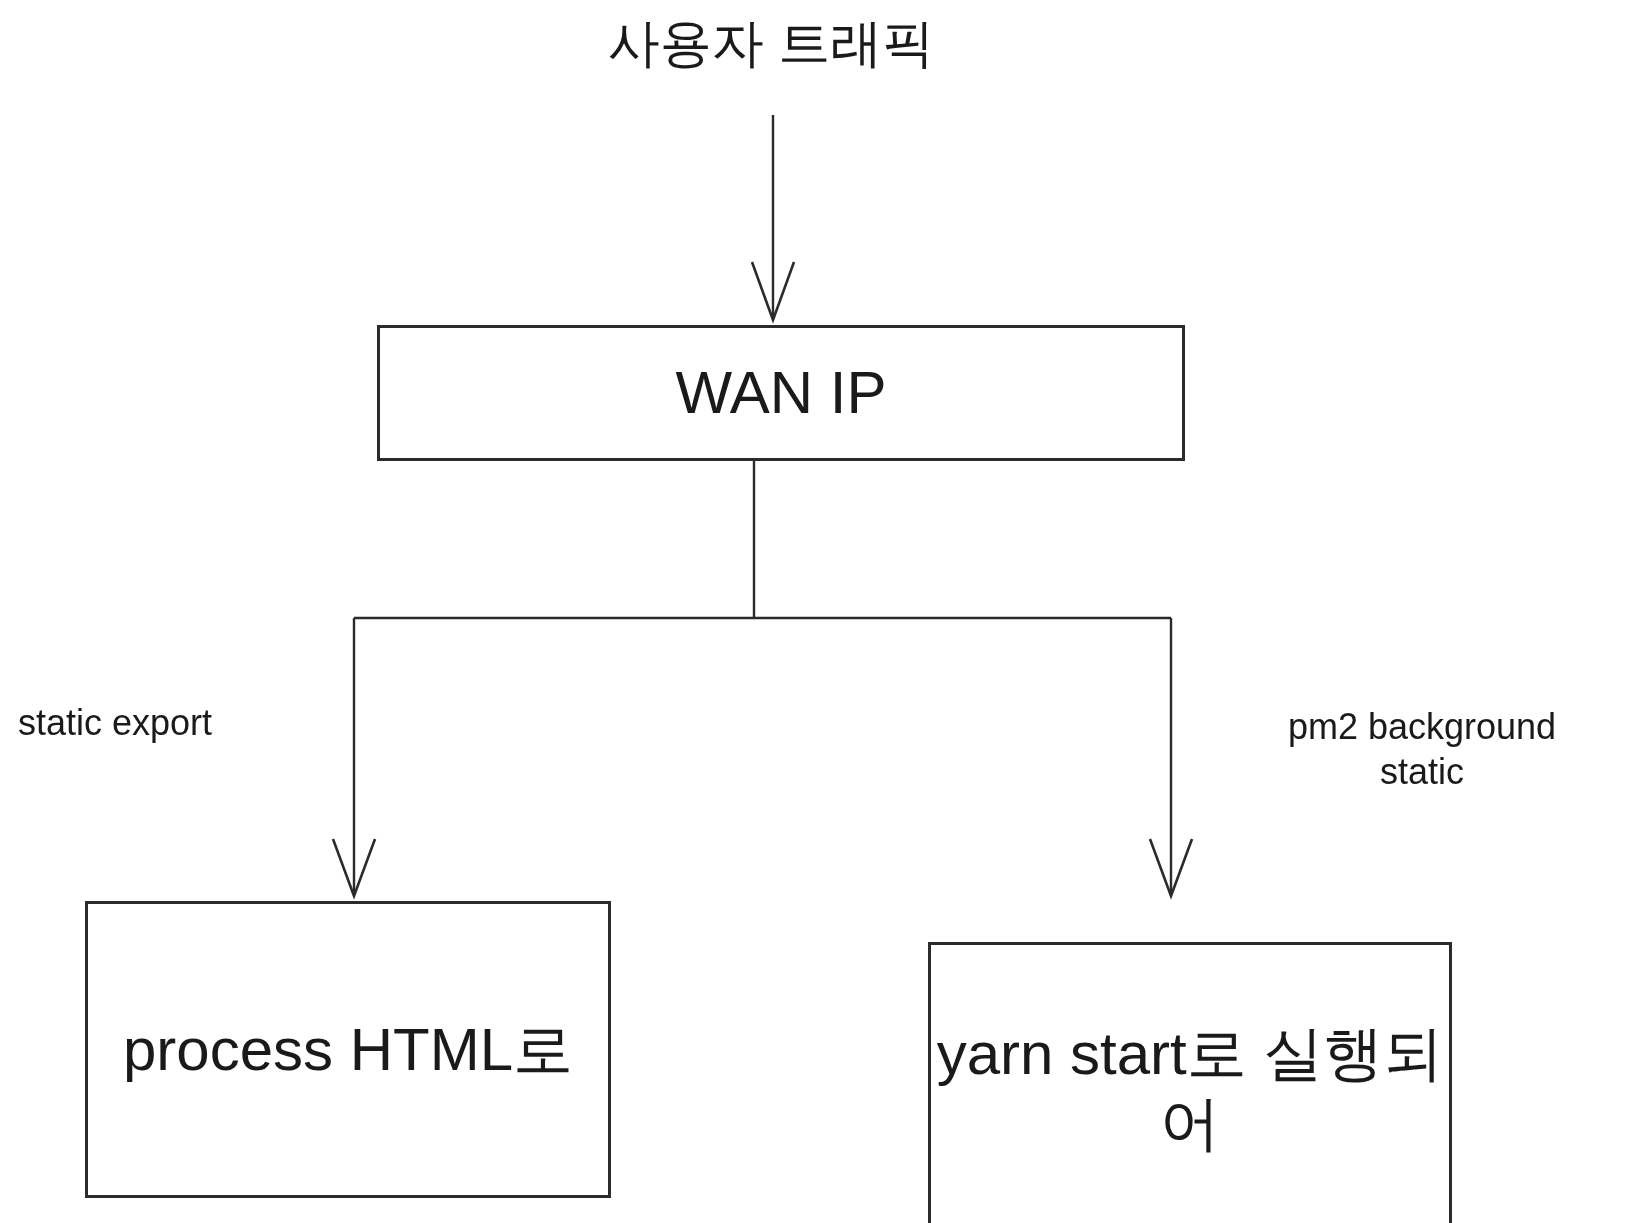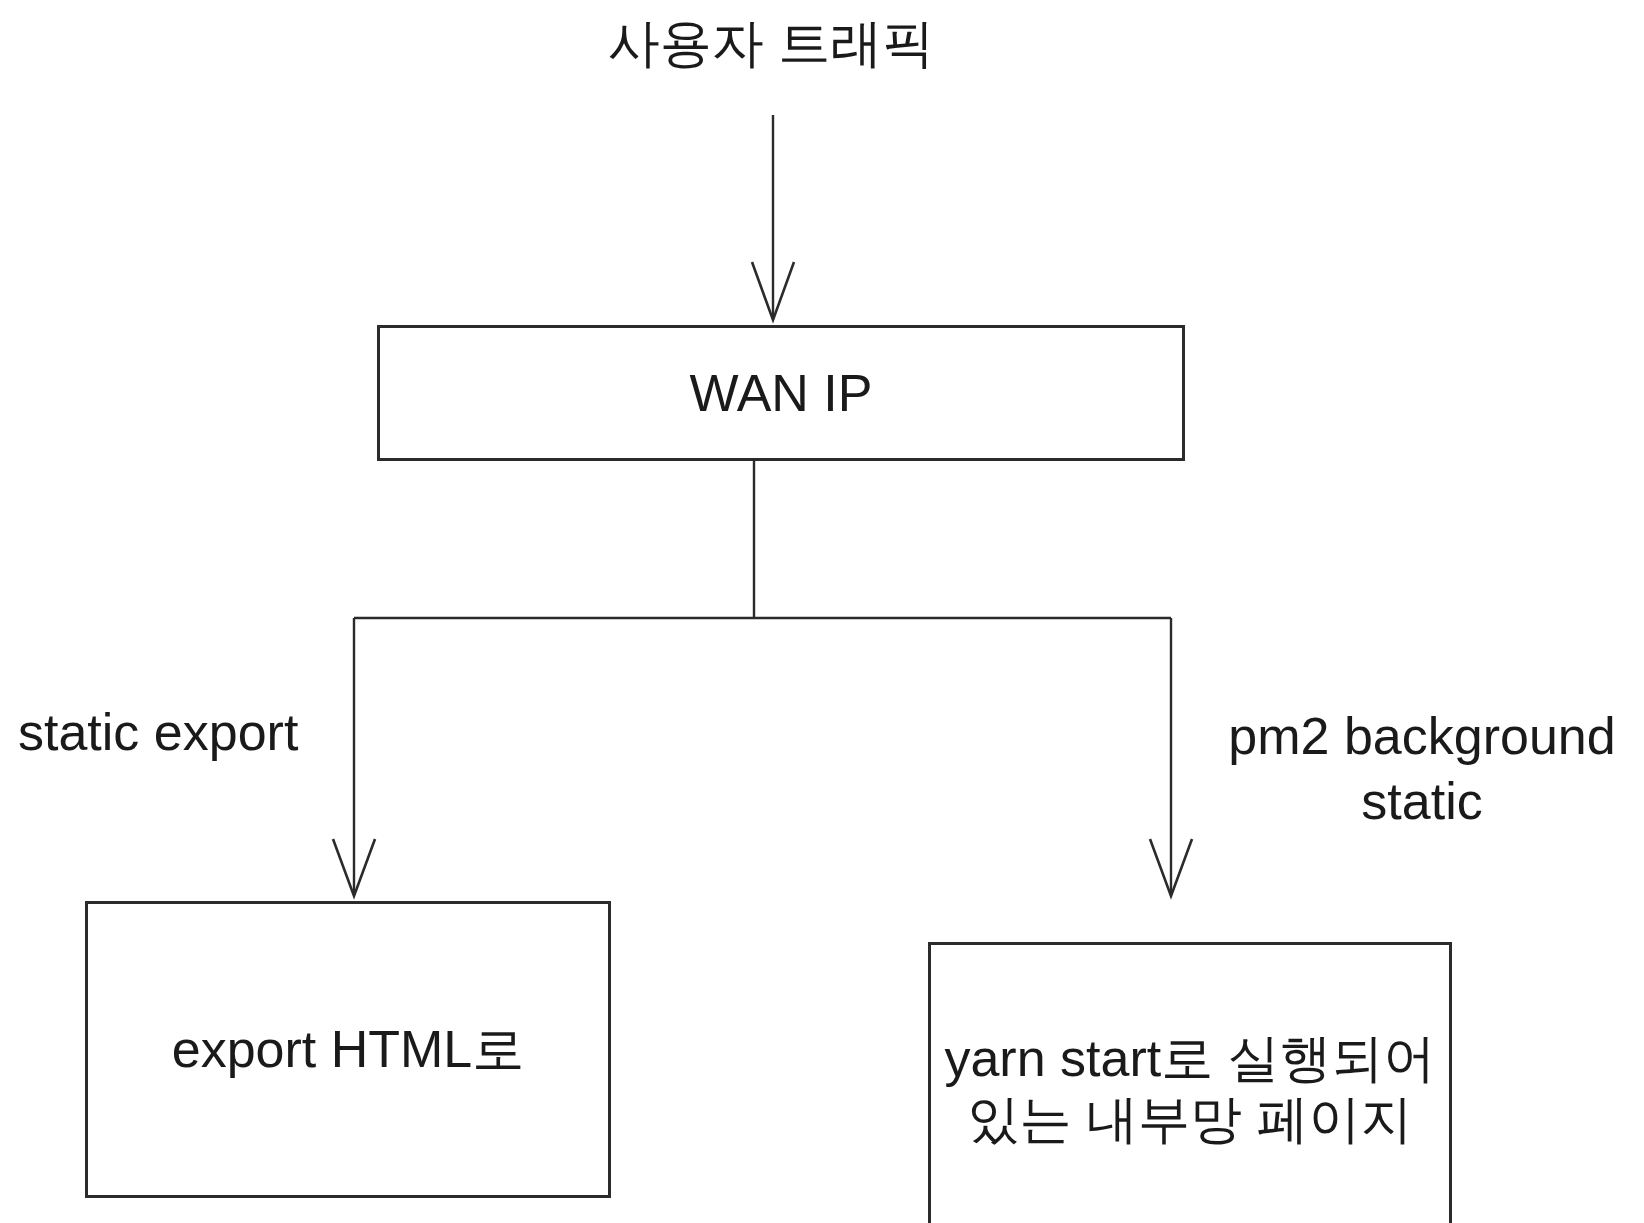--- a/index.html
+++ b/index.html
@@ -29,27 +29,27 @@
     text-align:center;font-size:52px;line-height:1.2;
     white-space:nowrap;
   }
   .node{
     position:absolute;
     border:3px solid var(--line-color);
     background:var(--bg-color);
     display:flex;flex-direction:column;
     align-items:center;justify-content:center;
     text-align:center;
-    font-size:52px;line-height:1.16;
+    font-size:60px;line-height:1.16;
   }
   .node-wan{left:377px;top:325px;width:802px;height:130px;}
   .node-static{left:85px;top:901px;width:520px;height:291px;}
   .node-yarn{left:928px;top:942px;width:518px;height:287px;}
   .edge-label{
-    position:absolute;font-size:52px;line-height:1.25;
+    position:absolute;font-size:36px;line-height:1.25;
     white-space:nowrap;
   }
   .edge-label-left{left:18px;top:700px;}
   .edge-label-right{left:1200px;top:704px;width:444px;text-align:center;white-space:normal;}
 </style>
 </head>
 <body>
 
 <div class="canvas">
 
@@ -76,21 +76,20 @@
   </div>
 
   <div class="edge-label edge-label-left">static export</div>
 
   <div class="edge-label edge-label-right">
     <div>pm2 background</div>
     <div>static</div>
   </div>
 
   <div class="node node-static">
-    <span>export HTML로</span>
+    <span>process HTML로</span>
   </div>
 
   <div class="node node-yarn">
     <span>yarn start로 실행되어</span>
-    <span>있는 내부망 페이지</span>
   </div>
 
 </div>
 
 </body></html>

